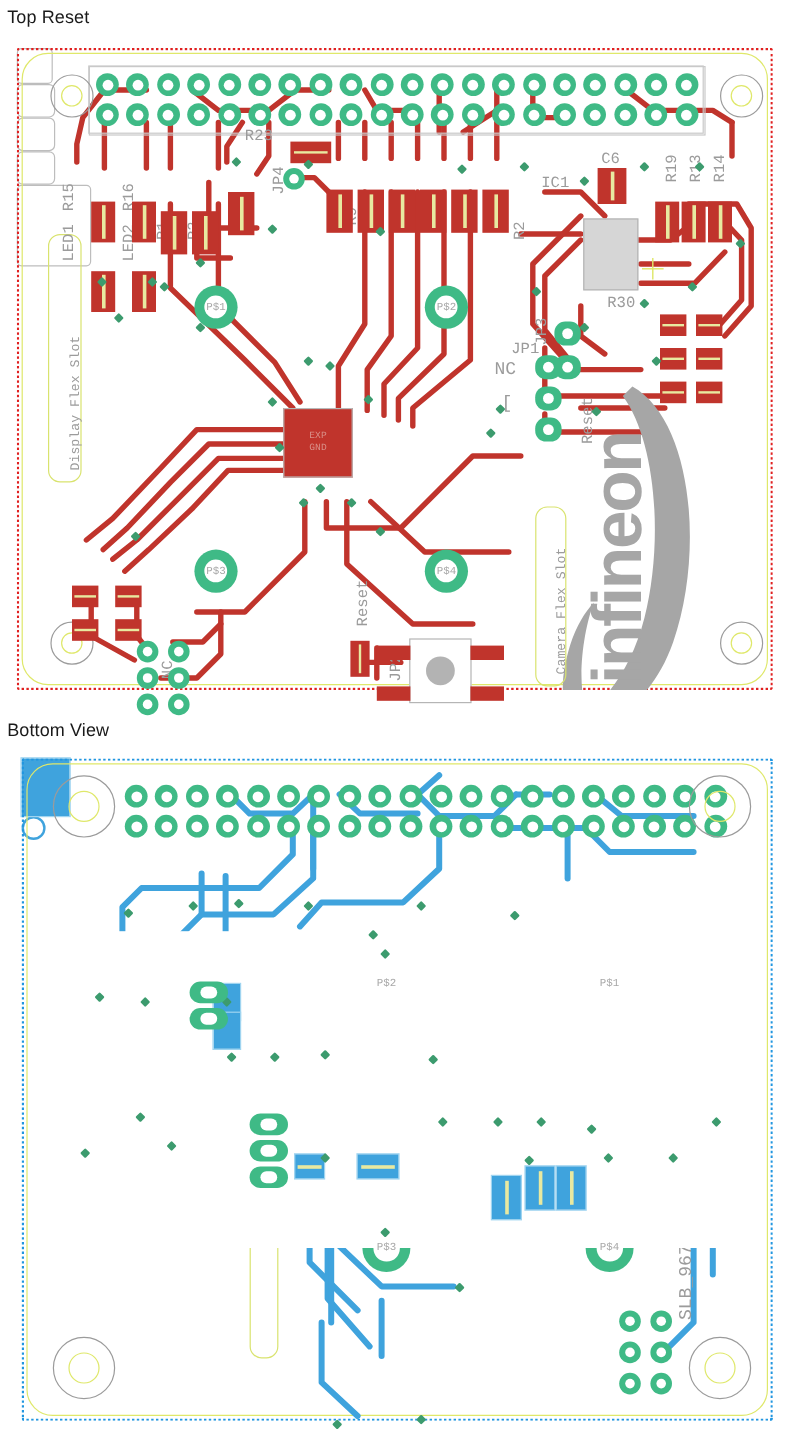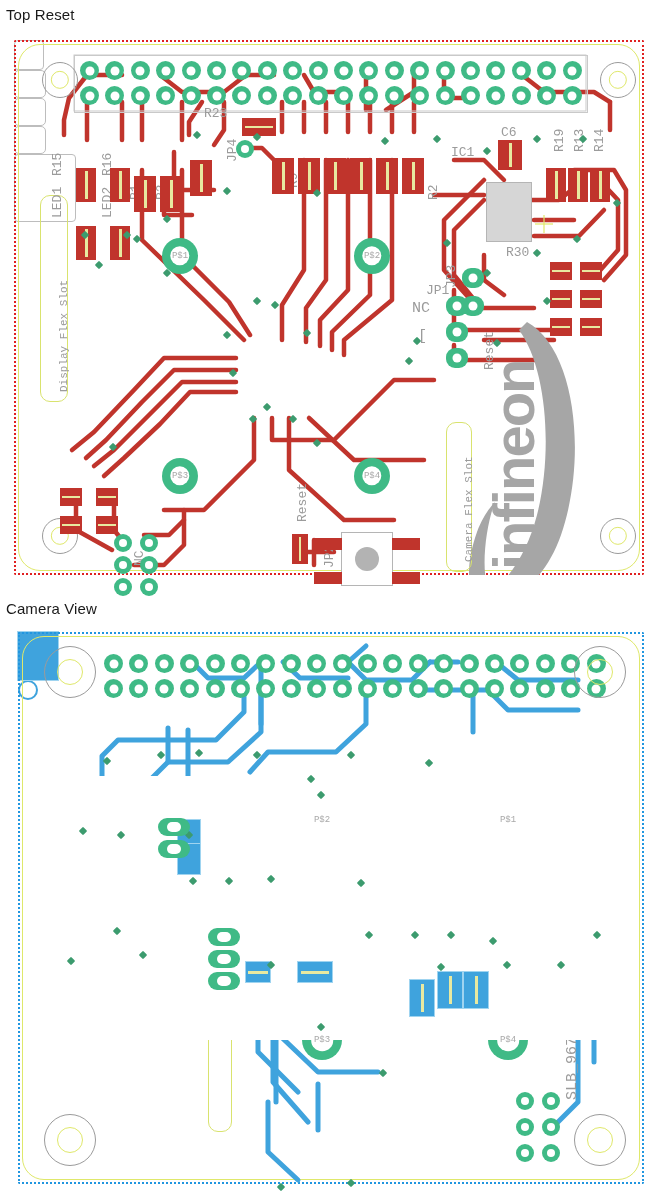--- a/index.html
+++ b/index.html
@@ -309,20 +309,24 @@
         <div class="inner"></div>
         <div class="mtxt">P$4</div>
       </div>
 
     <div class="slot" style="left:26px;top:155px;width:26px;height:205px;"></div>
     <div class="lbl vert s11" style="left:44px;top:352px;">Display Flex Slot</div>
 
     <div class="slot" style="left:432px;top:382px;width:24px;height:148px;"></div>
     <div class="lbl vert s11" style="left:449px;top:522px;">Camera Flex Slot</div>
 
+    <div class="ic" style="left:222px;top:300px;width:56px;height:56px;">
+      <div class="ic-txt" style="top:18px;">EXP</div>
+      <div class="ic-txt" style="top:28px;">GND</div>
+    </div>
 
     <div class="soic" style="left:472px;top:142px;width:44px;height:58px;"></div>
 
     <div style="position:absolute;left:327px;top:492px;width:50px;height:52px;background:#fff;border:1.6px solid #b5b5b5;">
       <div style="position:absolute;left:50%;top:50%;transform:translate(-50%,-50%);width:24px;height:24px;border-radius:50%;background:#b3b3b3;"></div>
     </div>
 
     <div class="lbl vert s13" style="left:36px;top:178px;">LED1</div>
     <div class="lbl vert s13" style="left:36px;top:136px;">R15</div>
     <div class="lbl vert s13" style="left:86px;top:178px;">LED2</div>
@@ -552,21 +556,21 @@
         </div>
         <div class="hole" style="left:100px;top:538px;width:18px;height:18px;">
           <div class="ring" style="width:8px;height:8px;"></div>
         </div>
         <div class="hole" style="left:126px;top:538px;width:18px;height:18px;">
           <div class="ring" style="width:8px;height:8px;"></div>
         </div>
       </div>
   </div>
 
-  <div class="view-title" style="left:6px;top:600px;">Camera View</div>
+  <div class="view-title" style="left:6px;top:600px;">Bottom View</div>
 
   <div class="board" id="botboard" style="left:18px;top:632px;width:626px;height:552px;">
     <div class="board-outline bot"></div>
     <div class="board-inner"></div>
 
     <div class="svgwrap">
       <svg width="626" height="552" viewBox="0 0 626 552">
         <g stroke="#3fa3dd" stroke-width="5" fill="none" stroke-linecap="round" stroke-linejoin="round">
 
           <path d="M174,30 L190,46 L226,46 L243,30"></path>

